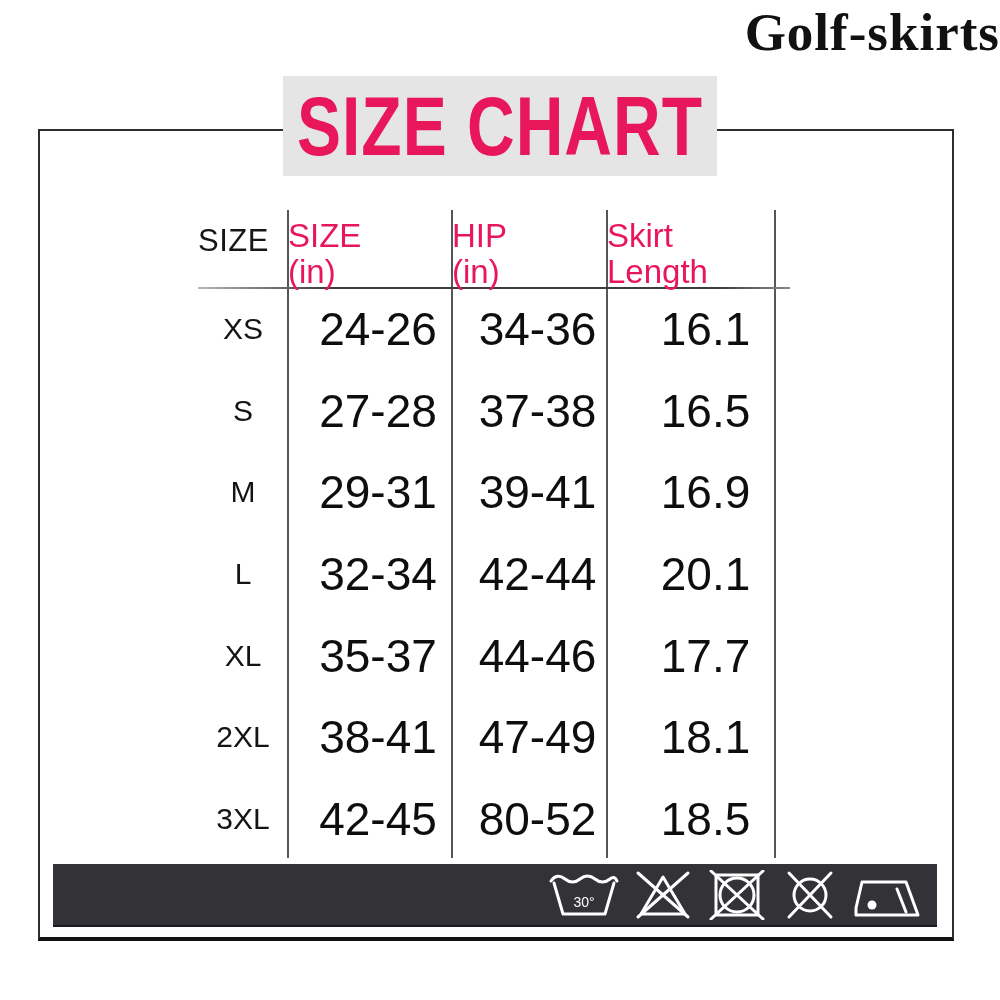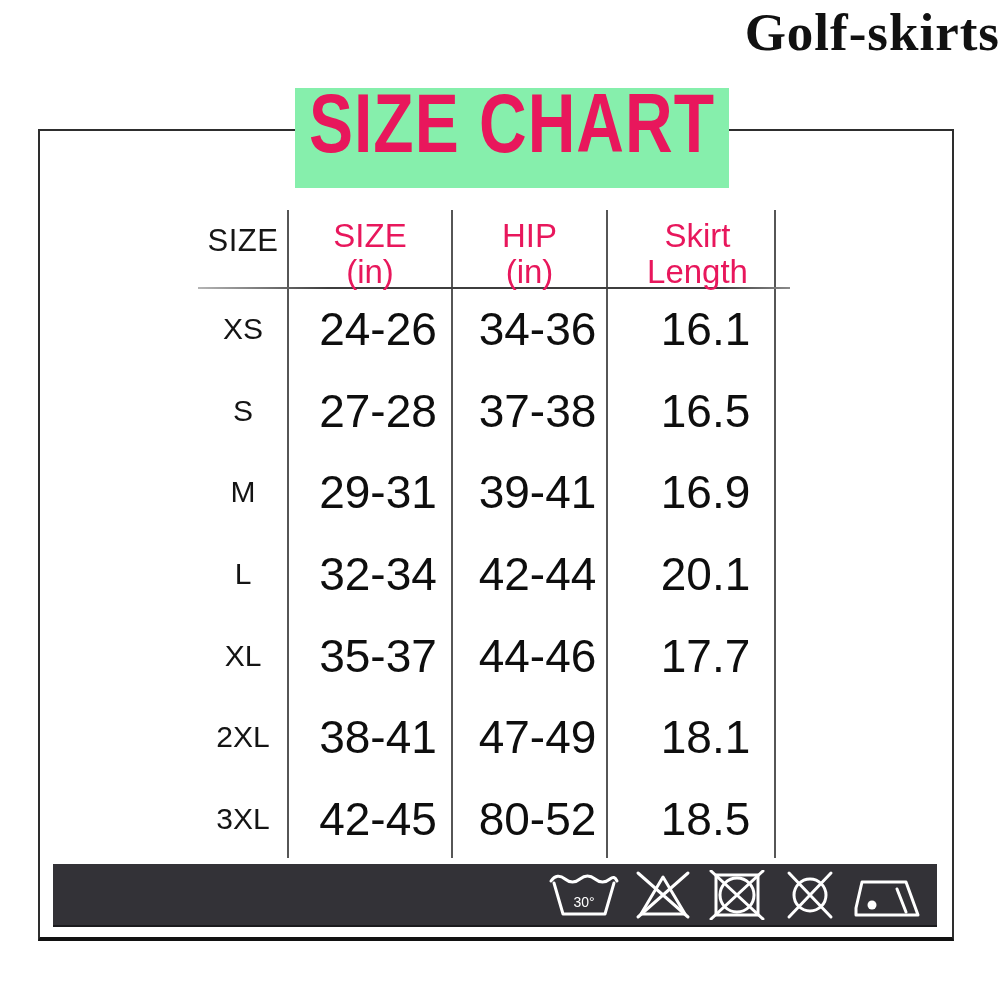--- a/index.html
+++ b/index.html
@@ -7,35 +7,35 @@
          font-family:"Liberation Sans", sans-serif;}
 
   .brand{position:absolute;top:2px;left:0;width:100%;text-align:right;
          font-family:"Liberation Serif", serif;font-weight:700;font-size:53px;
          color:#111;letter-spacing:1px;}
 
   .frame{position:absolute;left:38px;top:129px;width:916px;height:812px;
          box-sizing:border-box;border:2px solid #2e2e2e;border-bottom:4px solid #121212;}
 
   .title{position:absolute;top:76px;left:50%;transform:translateX(-50%);
-         margin:12px;background:#86efac;padding:0 14px;height:100px;
-         display:flex;z-index:2;}
+         margin:0;background:#e5e5e5;padding:0 14px;height:100px;
+         display:flex;align-items:center;z-index:2;}
   .title-inner{display:inline-block;transform:scaleY(1.26);
          font-size:66px;font-weight:700;letter-spacing:1px;color:#e8175c;white-space:nowrap;}
 
   .table{position:absolute;left:198px;top:210px;width:590px;height:650px;z-index:1;}
   .vline{position:absolute;top:0;width:2px;height:648px;background:#565656;}
   .v1{left:89px;} .v2{left:253px;} .v3{left:408px;} .v4{left:576px;}
   .hline{position:absolute;left:0;top:77px;width:592px;height:2px;
          background:linear-gradient(90deg,#b5b5b5,#3d3d3d 22%,#3d3d3d 88%,#8a8a8a);}
   .grid{position:absolute;left:0;top:0;width:590px;height:650px;display:grid;
         grid-template-columns:90px 164px 155px 181px;
         grid-template-rows:78px repeat(7, 81.7px);}
   .cell{display:flex;align-items:center;justify-content:center;}
-  .head{flex-direction:column;align-items:center;justify-content:flex-start;
+  .head{flex-direction:column;align-items:flex-start;justify-content:flex-start;
         padding-top:8px;line-height:1.08;text-align:center;box-sizing:border-box;}
   .head.pink{color:#e8175c;font-size:33px;}
   .head.black{color:#161616;font-size:31px;padding-top:14px;letter-spacing:0.5px;}
   .lab{font-size:30px;color:#141414;}
   .val{font-size:46px;color:#0e0e0e;padding-left:16px;}
 
   .care-bar{position:absolute;left:53px;top:864px;width:884px;height:63px;
             background:#333237;border-bottom:2px solid #1b1b1e;box-sizing:border-box;
             display:flex;align-items:center;justify-content:flex-end;
             gap:12px;padding-right:15px;}

